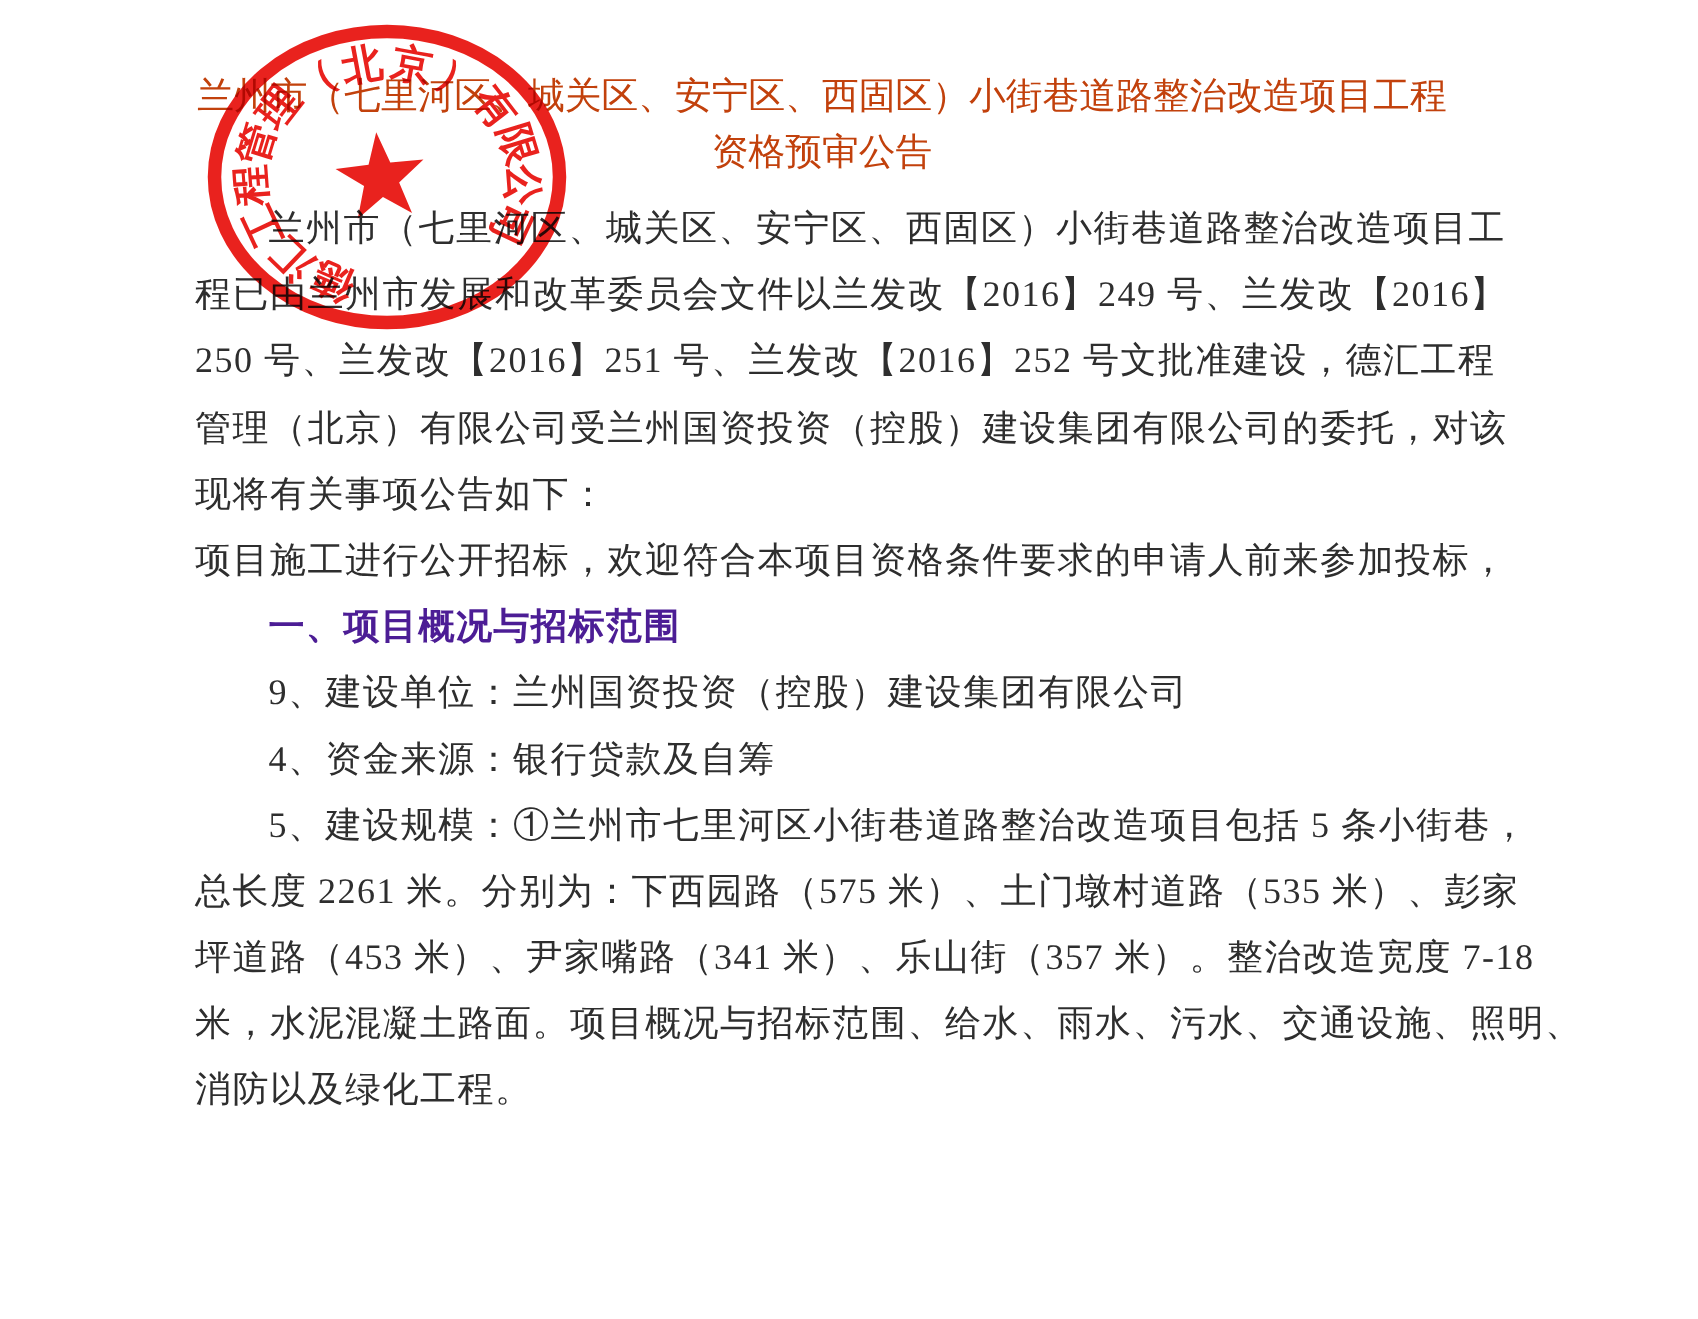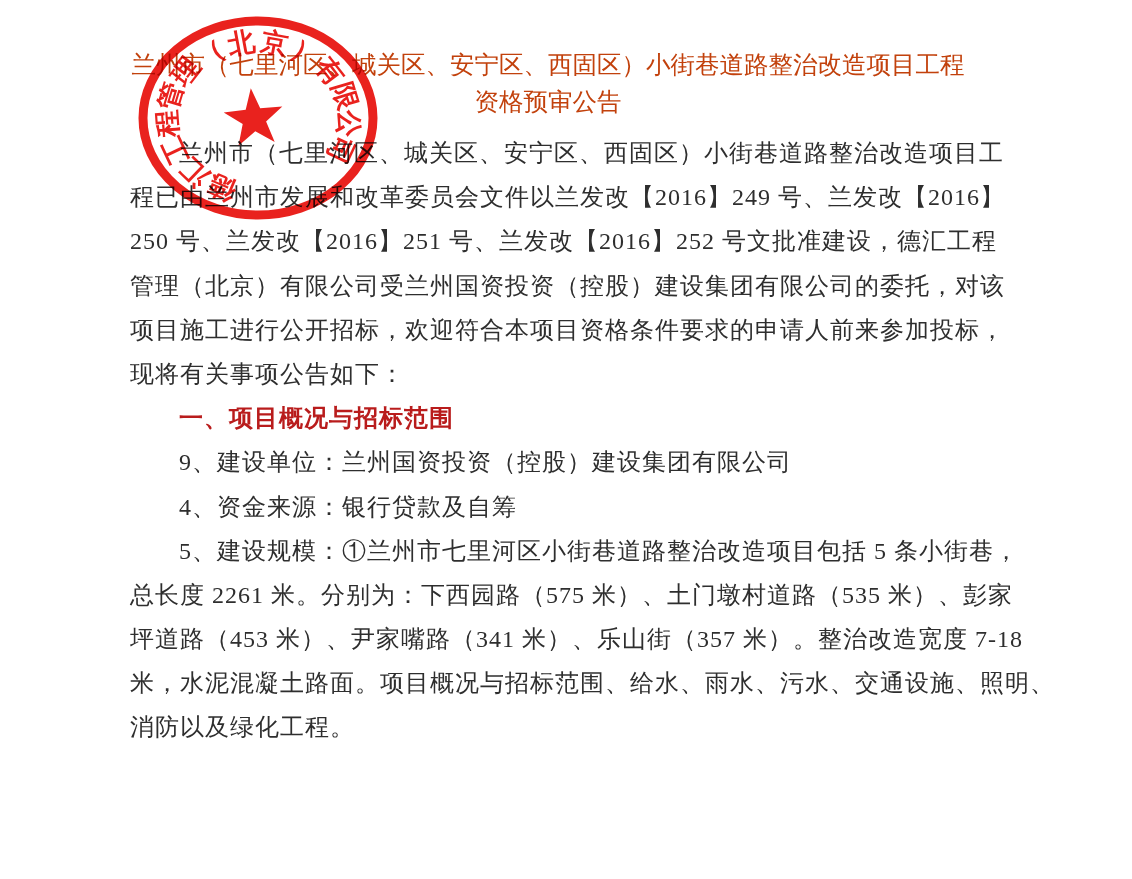--- a/index.html
+++ b/index.html
@@ -13,21 +13,21 @@
   .title-block{
     text-align:center;font-weight:normal;color:#c2410c;
     font-size:24.5px;line-height:37px;margin-bottom:11px;
   }
   .title-line{white-space:nowrap;}
   .para .line{
     font-size:24px;line-height:44.2px;height:44.2px;
     white-space:nowrap;letter-spacing:1px;
   }
   .para.indent-first .line:first-child{text-indent:49px;}
-  .para.heading .line{font-weight:bold;color:#b91c1c;}
+  .para.heading .line{font-weight:bold;color:#4c1d95;}
   .seal{
     position:absolute;left:136px;top:16px;width:244px;height:210px;
     mix-blend-mode:multiply;opacity:0.93;pointer-events:none;
   }
   .seal svg text{
     font-family:"Liberation Serif","DejaVu Serif",serif;
     font-size:27px;font-weight:bold;
   }
 </style>
 </head>
@@ -37,22 +37,22 @@
   <div class="title-block">
     <div class="title-line">兰州市（七里河区、城关区、安宁区、西固区）小街巷道路整治改造项目工程</div>
     <div class="title-line">资格预审公告</div>
   </div>
 
   <div class="para indent-first">
       <div class="line">兰州市（七里河区、城关区、安宁区、西固区）小街巷道路整治改造项目工</div>
       <div class="line">程已由兰州市发展和改革委员会文件以兰发改【2016】249 号、兰发改【2016】</div>
       <div class="line">250 号、兰发改【2016】251 号、兰发改【2016】252 号文批准建设，德汇工程</div>
       <div class="line">管理（北京）有限公司受兰州国资投资（控股）建设集团有限公司的委托，对该</div>
+      <div class="line">现将有关事项公告如下：</div>
       <div class="line">项目施工进行公开招标，欢迎符合本项目资格条件要求的申请人前来参加投标，</div>
-      <div class="line">现将有关事项公告如下：</div>
     </div>
 
   <div class="para indent-first heading">
       <div class="line">一、项目概况与招标范围</div>
     </div>
 
   <div class="para indent-first">
       <div class="line">9、建设单位：兰州国资投资（控股）建设集团有限公司</div>
     </div>
   <div class="para indent-first">

